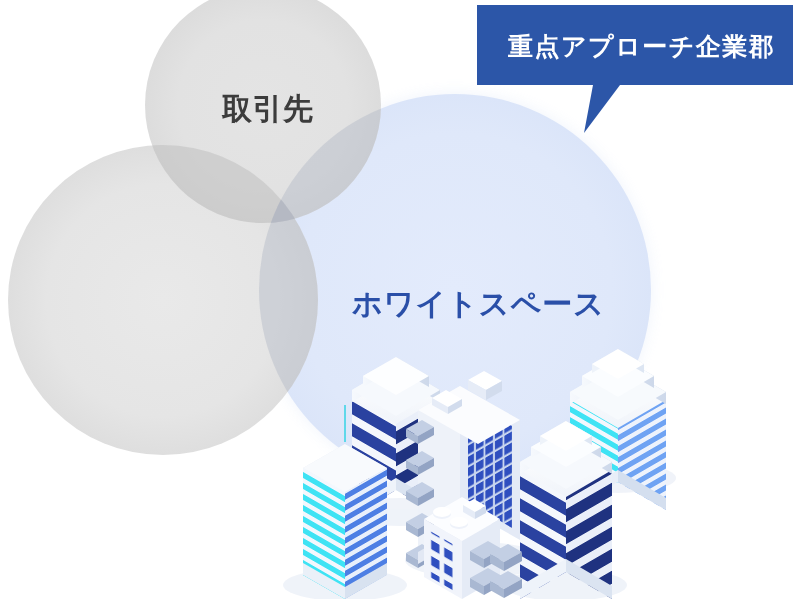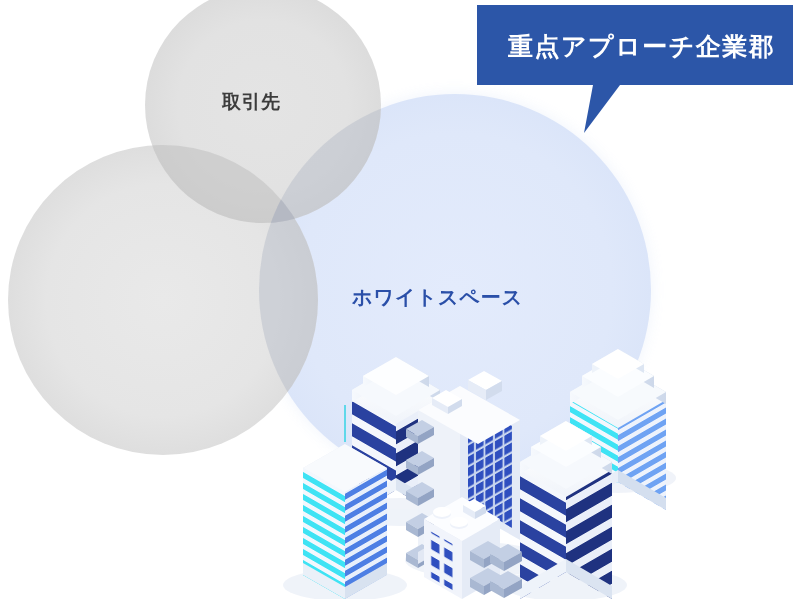--- a/index.html
+++ b/index.html
@@ -27,26 +27,26 @@
     display: block;
   }
   .venn-label {
     position: absolute;
     white-space: nowrap;
     letter-spacing: 0.5px;
     user-select: none;
   }
   .label-gray {
     color: #3c3c3c;
-    font-size: 19px;
+    font-size: 30px;
     font-weight: 700;
   }
   .label-blue {
     color: #2a4fa8;
-    font-size: 20px;
+    font-size: 30px;
     font-weight: 700;
     letter-spacing: 1px;
   }
   #callout-label {
     position: absolute;
     color: #ffffff;
     font-size: 25px;
     font-weight: 700;
     letter-spacing: 1.5px;
     white-space: nowrap;

